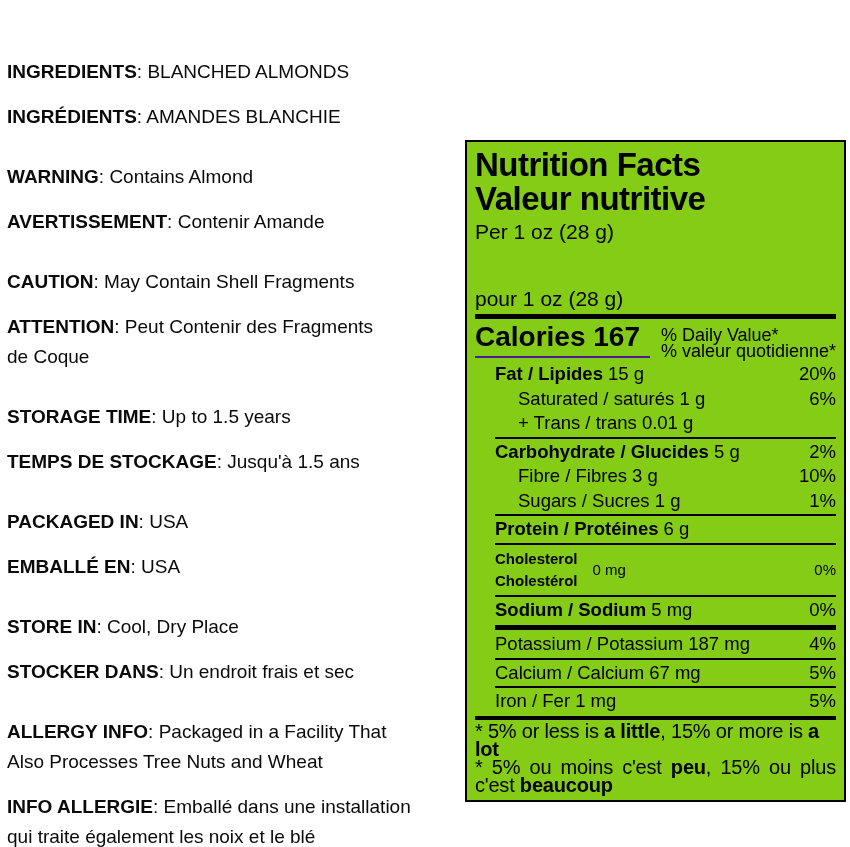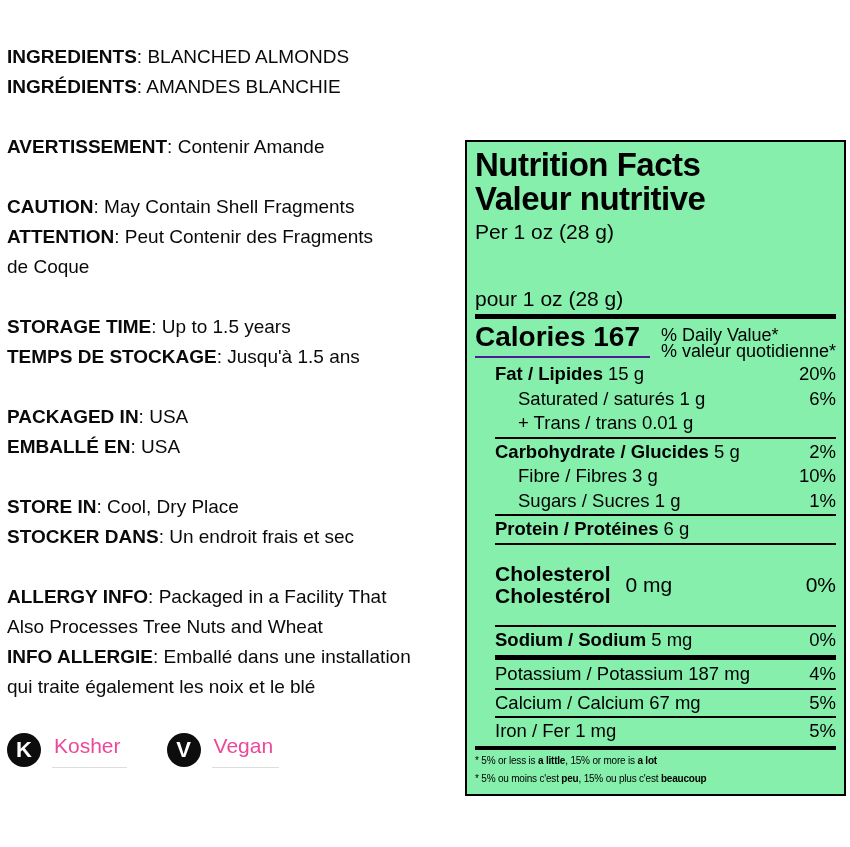--- a/index.html
+++ b/index.html
@@ -9,21 +9,21 @@
     font-family: "Liberation Sans", sans-serif;
     color: #000;
     position: relative;
     overflow: hidden;
   }
   .page { position: absolute; inset: 0; background: #fff; }
 
   
   .left-col { position: absolute; left: 7px; top: 42px; width: 456px; }
   .info-group { margin-bottom: 30px; }
-  .info-line { font-size: 19px; line-height: 30px; color: #0a0a0a; }
+  .info-line { font-size: 19px; line-height: 30px; color: #0a0a0a; margin-top: 15px; }
   .info-line b { font-weight: bold; }
   .info-line .val { white-space: pre-line; font-weight: normal; }
 
   
   .badges { display: flex; align-items: flex-start; margin-top: 13px; }
   .badge { display: flex; align-items: center; margin-right: 40px; }
   .badge-circle {
     width: 34px; height: 34px; border-radius: 50%;
     background: #0d0d0d; color: #fff;
     display: flex; align-items: center; justify-content: center;
@@ -32,21 +32,21 @@
   }
   .badge-label {
     font-size: 21px; color: #ec4899;
     padding: 2px 6px 9px 2px;
     border-bottom: 1px solid #ddd;
   }
 
   
   .nfl {
     position: absolute; left: 465px; top: 140px; width: 381px;
-    border: 2px solid #000; background: #86efac;
+    border: 2px solid #000; background: #84cc16;
     padding: 6px 8px 6px 8px;
   }
   .nfl-title { font-size: 33px; font-weight: bold; line-height: 34px; letter-spacing: -0.5px; }
   .nfl-serving { font-size: 21px; line-height: 25px; margin-top: 42px; }
   .nfl-serving.first { margin-top: 3px; }
   .bar { background: #000; border: 0; }
   .bar.thick { height: 5px; margin: 3px 0 2px 0; }
   .bar.thin  { height: 2px; margin: 1px 0; }
   .bar.final { height: 4px; margin: 2px 0 2px 0; }
 
@@ -55,42 +55,43 @@
     font-size: 28px; font-weight: bold; line-height: 32px;
     border-bottom: 2px solid #4c1d95; padding: 0 10px 3px 0;
   }
   .dv-block { font-size: 18px; font-weight: normal; line-height: 16px; padding-top: 6px; }
 
   .nrows { margin-top: 3px; margin-left: 20px; }
   .nrow { display: flex; justify-content: space-between; align-items: flex-start; font-size: 18.5px; line-height: 24.5px; }
   .nrow .nm { flex: 1 1 auto; }
   .nrow.indent .nm { padding-left: 23px; }
   .nrow .pct { white-space: nowrap; padding-left: 8px; }
-  .chol-row { display: flex; align-items: center; font-size: 21px; line-height: 22px; padding: 17px 0; }
+  .chol-row { display: flex; align-items: center; font-size: 15px; line-height: 22px; padding: 2px 0; }
   .chol-names { font-weight: bold; }
   .chol-amt { margin-left: 15px; }
   .chol-pct { margin-left: auto; }
 
   .footnotes { margin-top: 1px; }
-  .footnote { font-size: 10px; line-height: 18px; letter-spacing: -0.2px; }
+  .footnote { font-size: 20px; line-height: 18px; letter-spacing: -0.2px; }
   .footnote.justify { text-align: justify; }
   .footnote b { font-weight: bold; }
 </style>
 </head>
 <body>
 
 <div class="page">
 
   <div class="left-col">
     <div>
         <div class="info-group">
           <div class="info-line"><b>INGREDIENTS</b><span class="val">: BLANCHED ALMONDS</span></div>
           <div class="info-line"><b>INGRÉDIENTS</b><span class="val">: AMANDES BLANCHIE</span></div>
         </div>
         <div class="info-group">
+          <div class="info-line"><b>WARNING</b><span class="val">: Contains Almond</span></div>
           <div class="info-line"><b>AVERTISSEMENT</b><span class="val">: Contenir Amande</span></div>
         </div>
         <div class="info-group">
           <div class="info-line"><b>CAUTION</b><span class="val">: May Contain Shell Fragments</span></div>
           <div class="info-line"><b>ATTENTION</b><span class="val">: Peut Contenir des Fragments
 de Coque</span></div>
         </div>
         <div class="info-group">
           <div class="info-line"><b>STORAGE TIME</b><span class="val">: Up to 1.5 years</span></div>
           <div class="info-line"><b>TEMPS DE STOCKAGE</b><span class="val">: Jusqu'à 1.5 ans</span></div>

